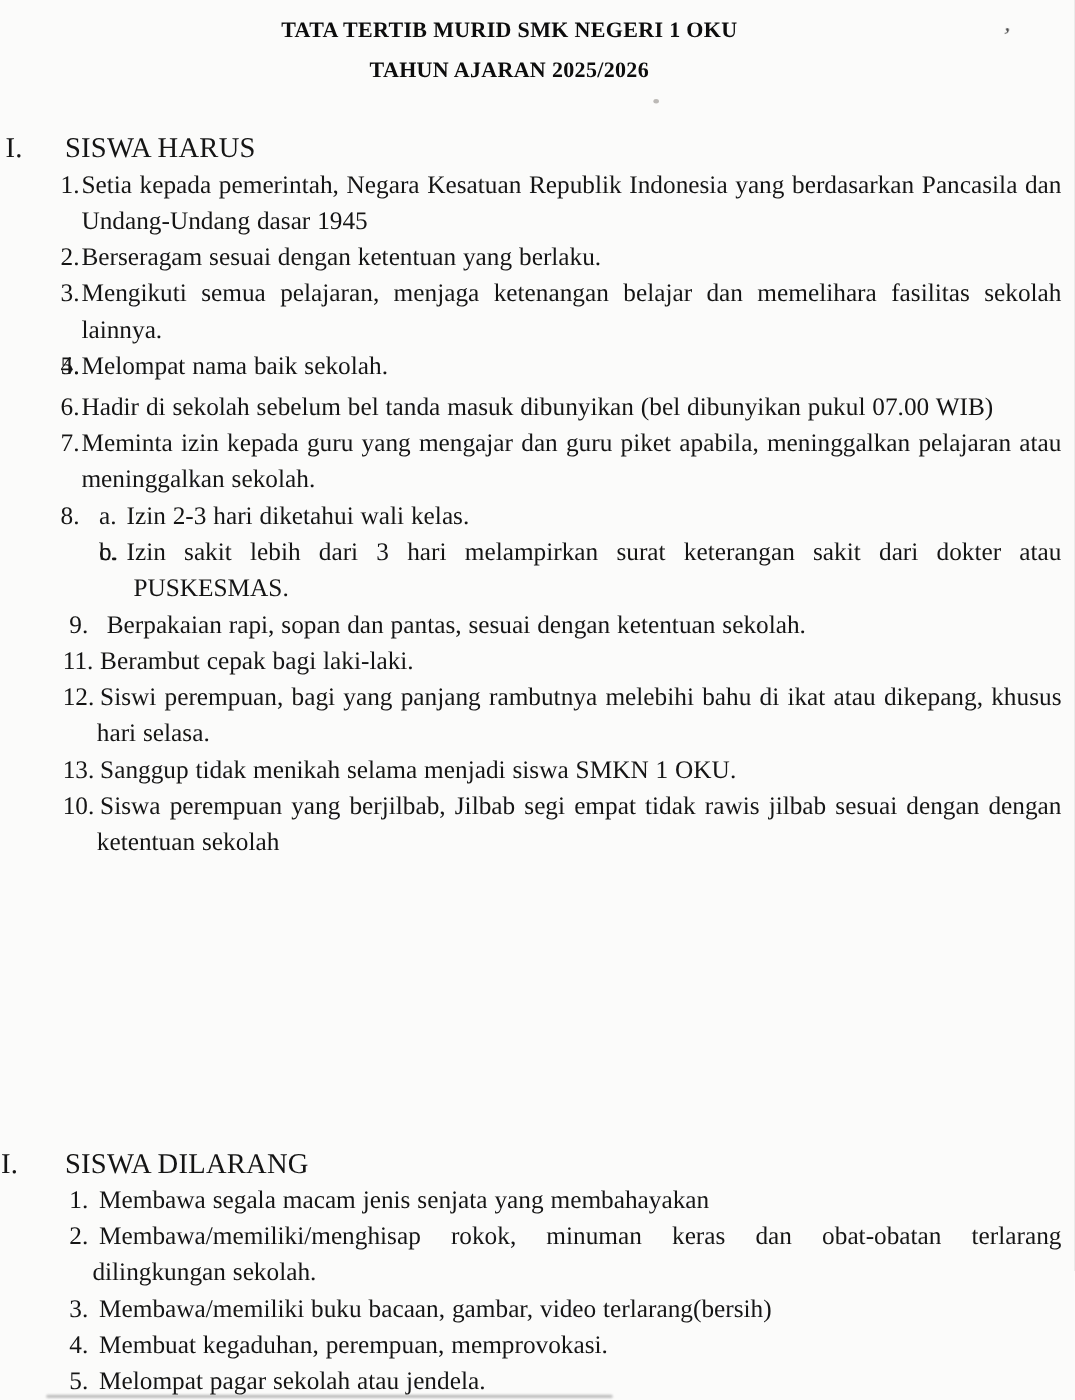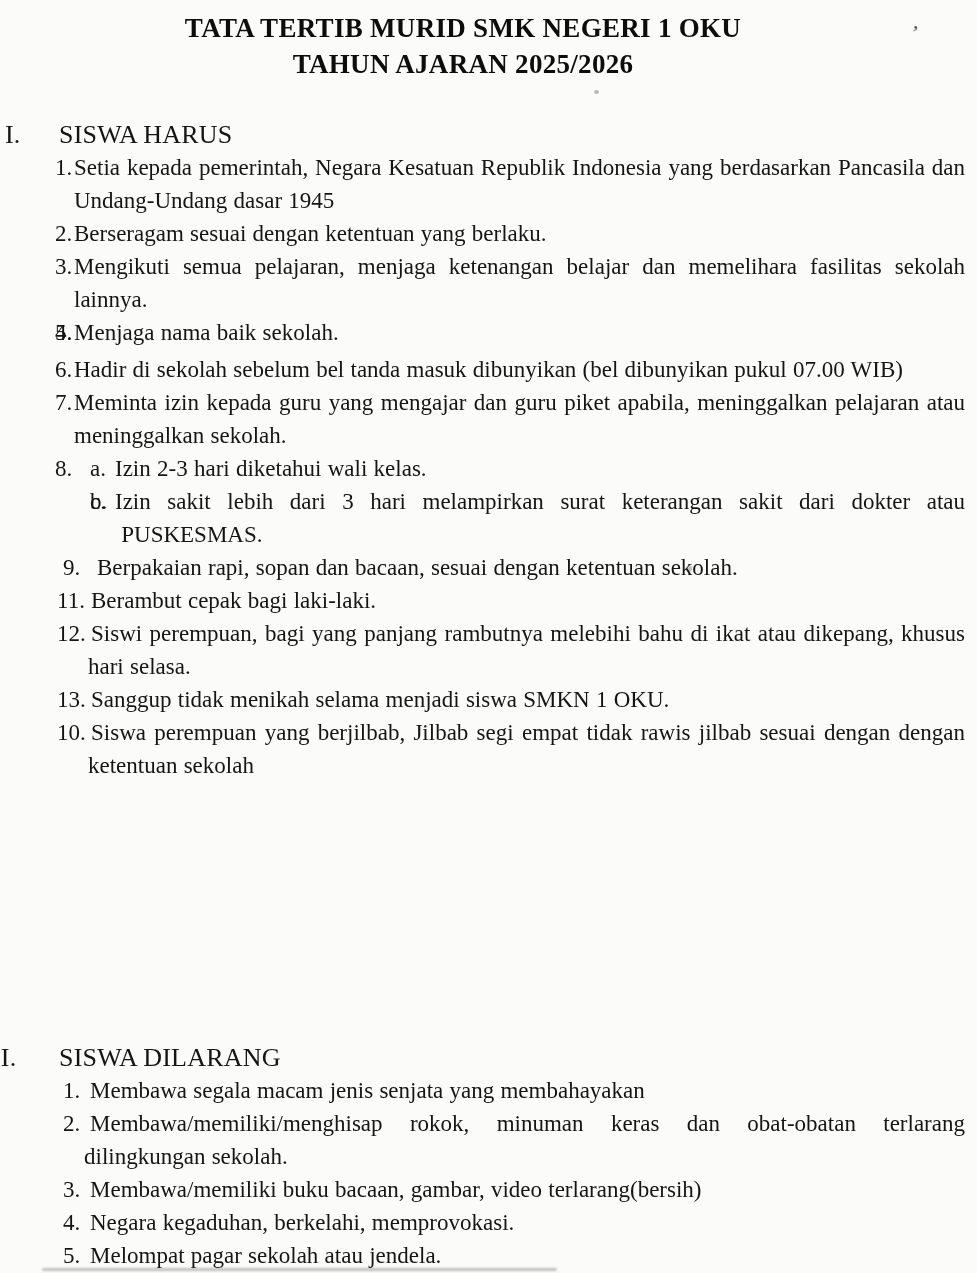--- a/index.html
+++ b/index.html
@@ -7,21 +7,21 @@
     position:relative;
     width:977px;height:1273px;
     background:#fbfbfa;
     font-family:"Liberation Serif", serif;
     color:#151515;
     overflow:hidden;
     margin:0 auto;
   }
   .title-block{
     position:absolute;top:10px;left:0;width:926px;
-    text-align:center;font-weight:bold;font-size:27px;line-height:36px;
+    text-align:center;font-weight:bold;font-size:20px;line-height:36px;
     letter-spacing:.3px;color:#0d0d0d;
   }
   .sec{position:absolute;left:0;right:0;}
   .sec-1{top:118px;}
   .sec-2{top:1041px;}
   .sec-heading{position:relative;padding-left:59px;font-size:26px;line-height:33px;letter-spacing:.2px;}
   .roman{position:absolute;top:0;}
   .roman-1{left:5px;}
   .roman-2{left:-8px;}
   .item{position:relative;font-size:23px;line-height:33px;padding-right:12px;word-spacing:.5px;}
@@ -77,21 +77,21 @@
     </div>
     <div class="item g1 multi">
       <span class="num">3.</span>
       <span>Mengikuti semua pelajaran, menjaga ketenangan belajar dan memelihara fasilitas sekolah lainnya.</span>
     </div>
     <div class="item g1">
       <span class="num">4.</span>
     </div>
     <div class="item g1">
       <span class="num">5.</span>
-      <span>Menjaga nama baik sekolah.</span>
+      <span>Melompat nama baik sekolah.</span>
     </div>
     <div class="item g1 multi mt4">
       <span class="num">6.</span>
       <span>Hadir di sekolah sebelum bel tanda masuk dibunyikan (bel dibunyikan pukul 07.00 WIB)</span>
     </div>
     <div class="item g1 multi">
       <span class="num">7.</span>
       <span>Meminta izin kepada guru yang mengajar dan guru piket apabila, meninggalkan pelajaran atau meninggalkan sekolah.</span>
     </div>
     <div class="item g1 multi">
@@ -103,21 +103,21 @@
     </div>
     <div class="item sub">
       <span class="num">b.</span>
     </div>
     <div class="item sub multi">
       <span class="num">c.</span>
       <span>Izin sakit lebih dari 3 hari melampirkan surat keterangan sakit dari dokter atau &nbsp;PUSKESMAS.</span>
     </div>
     <div class="item g2 ind9">
       <span class="num">9.</span>
-      <span>Berpakaian rapi, sopan dan bacaan, sesuai dengan ketentuan sekolah.</span>
+      <span>Berpakaian rapi, sopan dan pantas, sesuai dengan ketentuan sekolah.</span>
     </div>
     <div class="item g2">
       <span class="num">11.</span>
       <span>Berambut cepak bagi laki-laki.</span>
     </div>
     <div class="item g2 multi">
       <span class="num">12.</span>
       <span>Siswi perempuan, bagi yang panjang rambutnya melebihi bahu di ikat atau dikepang, khusus hari selasa.</span>
     </div>
     <div class="item g2">
@@ -143,21 +143,21 @@
     <div class="item gii multi">
       <span class="num">2.</span>
       <span>Membawa/memiliki/menghisap rokok, minuman keras dan obat-obatan terlarang dilingkungan sekolah.</span>
     </div>
     <div class="item gii">
       <span class="num">3.</span>
       <span>Membawa/memiliki buku bacaan, gambar, video terlarang(bersih)</span>
     </div>
     <div class="item gii">
       <span class="num">4.</span>
-      <span>Negara kegaduhan, berkelahi, memprovokasi.</span>
+      <span>Membuat kegaduhan, perempuan, memprovokasi.</span>
     </div>
     <div class="item gii">
       <span class="num">5.</span>
       <span>Melompat pagar sekolah atau jendela.</span>
     </div>
   </div>
 
 </div>
 
 </body></html>

